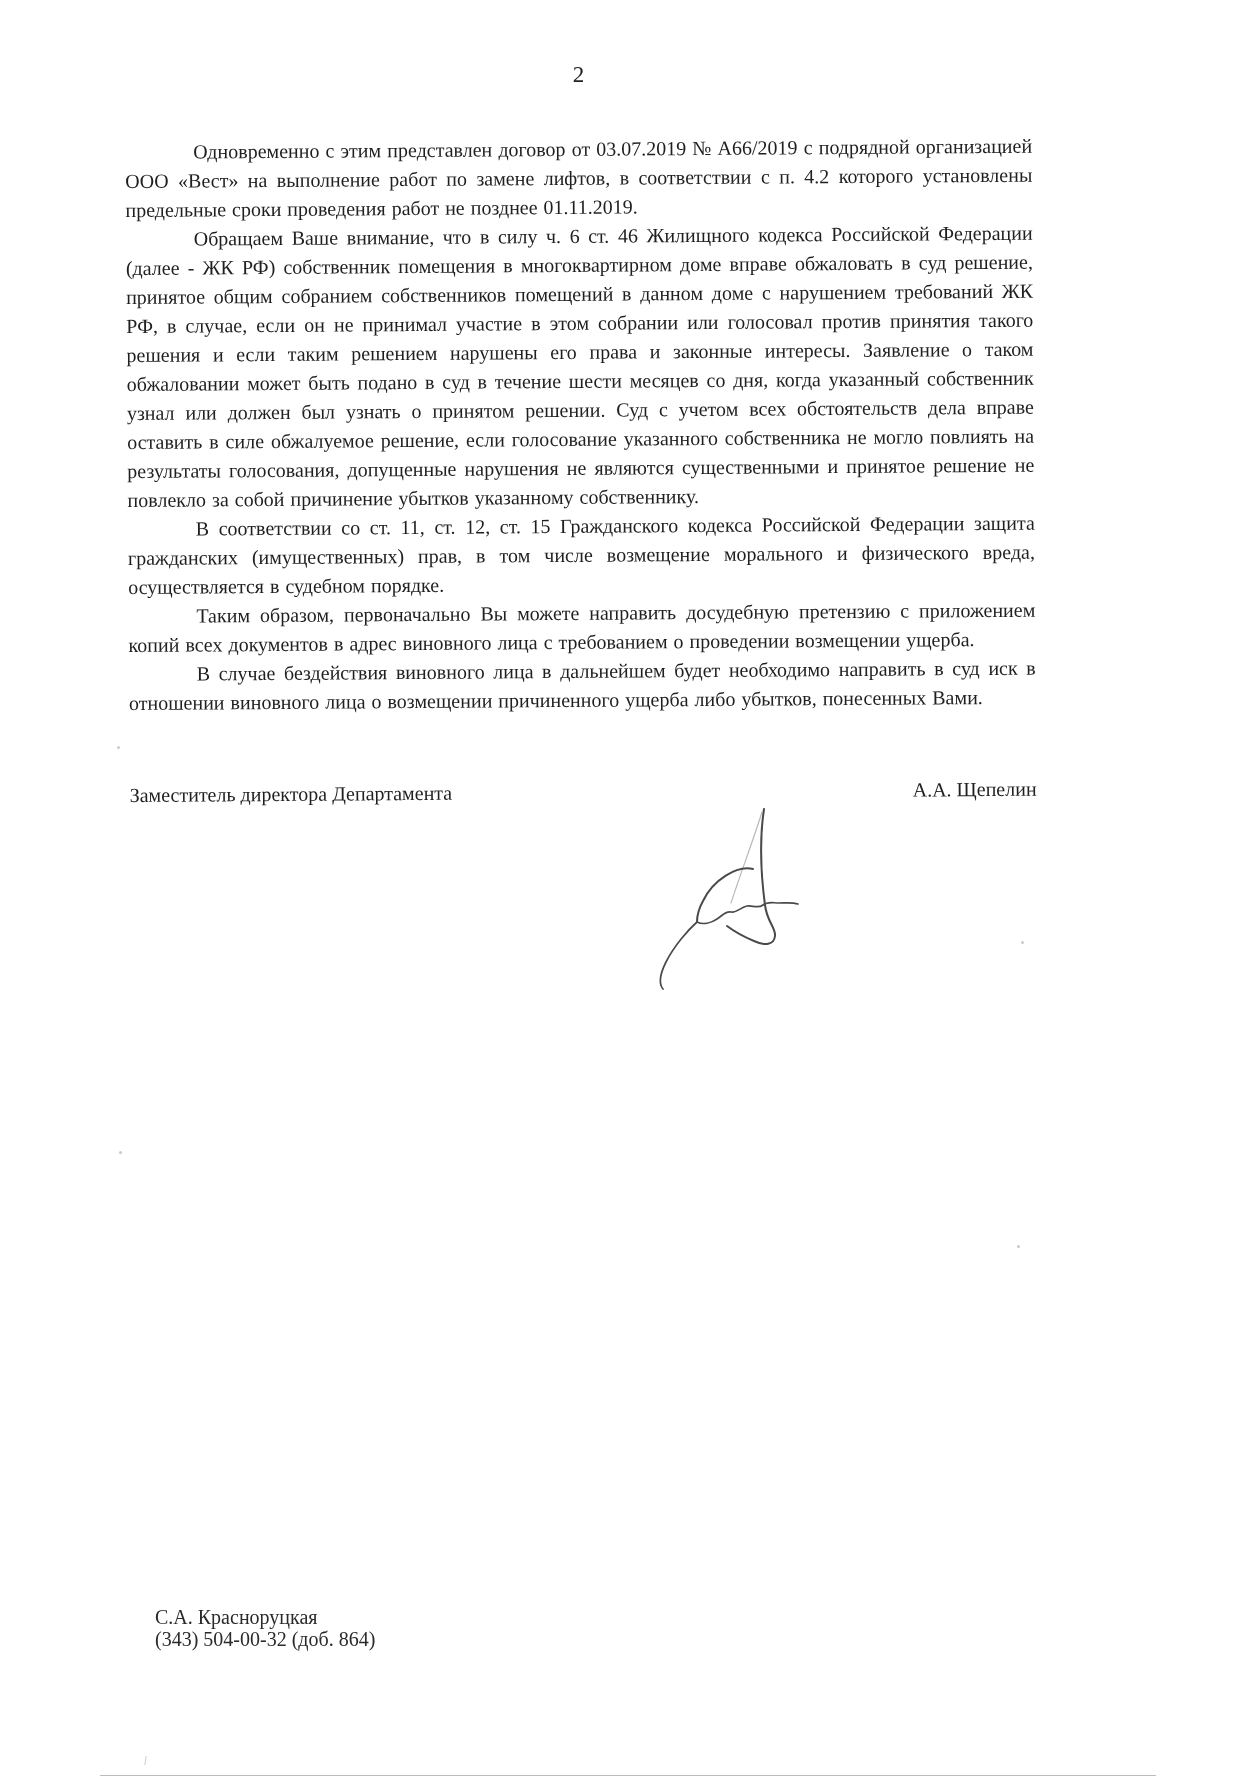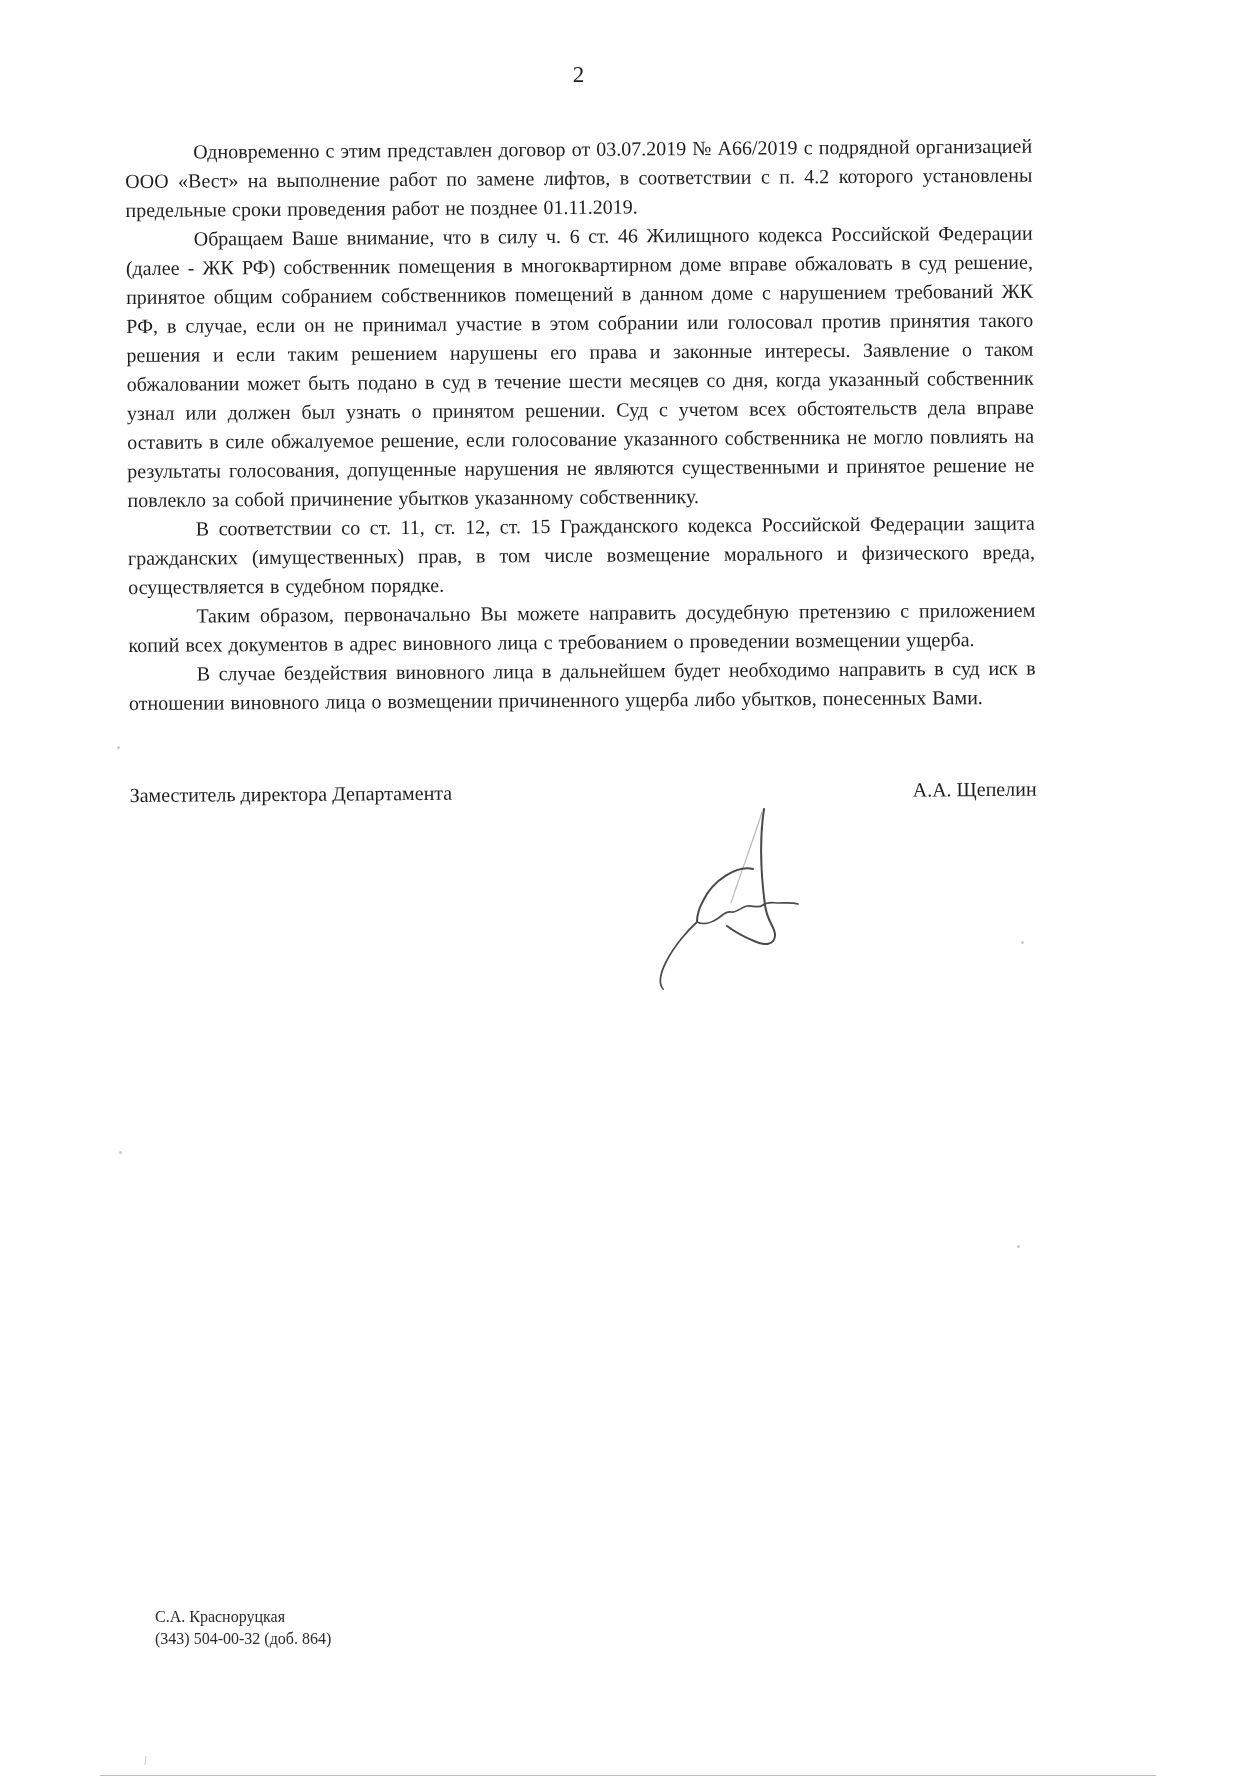--- a/index.html
+++ b/index.html
@@ -53,21 +53,21 @@
     left: 570px;
     top: 735px;
     width: 240px;
     height: 265px;
     pointer-events: none;
   }
   .footer {
     position: absolute;
     left: 155px;
     top: 1606px;
-    font-size: 16px;
+    font-size: 20px;
     line-height: 22px;
     color: #2a2a2a;
   }
   .scan-edge-line {
     position: absolute;
     left: 100px;
     top: 1775px;
     width: 1056px;
     height: 1px;
     background: #b0b0b0;

